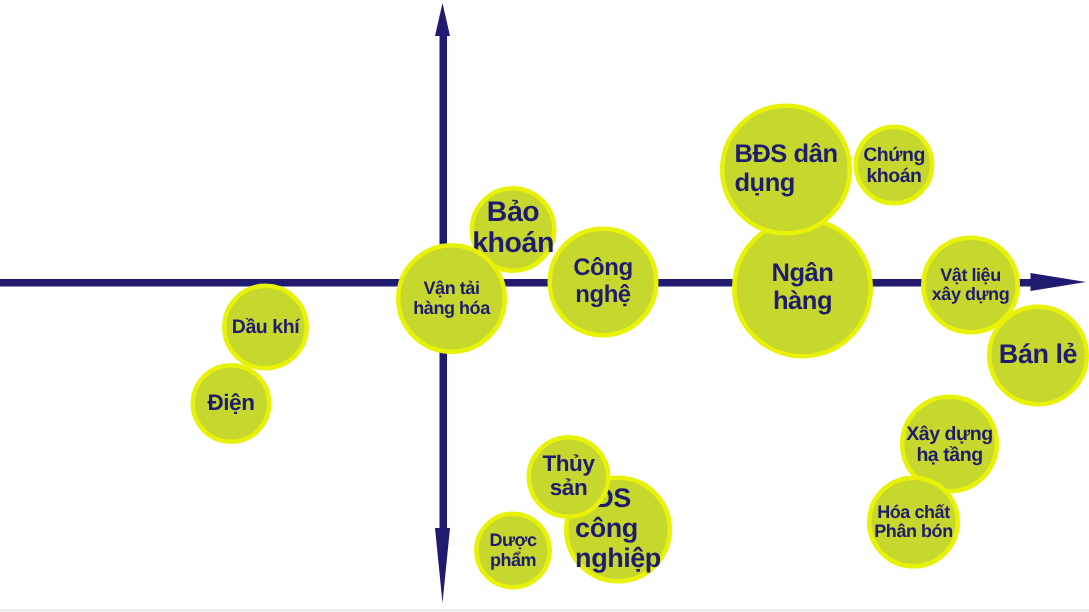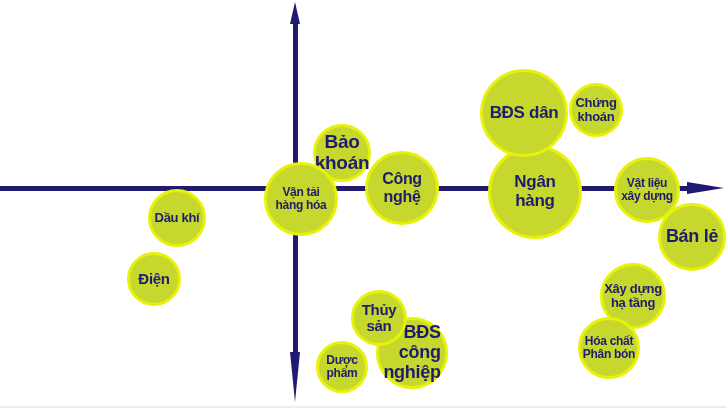--- a/index.html
+++ b/index.html
@@ -69,21 +69,21 @@
     background: var(--bubble-fill);
     border: 3px solid var(--bubble-ring);
     display: flex;
     align-items: center;
     justify-content: center;
     color: var(--text);
     font-weight: bold;
     letter-spacing: -0.3px;
   }
   .bubble-label { text-align: center; line-height: 1.1; }
-  .bubble-label.left { text-align: right; }
+  .bubble-label.left { text-align: left; }
   .ln { white-space: nowrap; }
 </style>
 </head>
 <body>
 
 <div id="chart-canvas">
   <div class="v-axis"></div>
   <div class="arrow-up"></div>
   <div class="arrow-down"></div>
   <div class="h-axis"></div>
@@ -108,20 +108,21 @@
       </div>
       <div class="bubble" style="left: 488px; top: 145px; width: 94px; height: 94px; font-size: 17px;">
         <div class="bubble-label">
           <div class="ln">Ngân</div>
           <div class="ln">hàng</div>
         </div>
       </div>
       <div class="bubble" style="left: 480px; top: 69px; width: 88px; height: 88px; font-size: 17px;">
         <div class="bubble-label left">
           <div class="ln">BĐS dân</div>
+          <div class="ln">dụng</div>
         </div>
       </div>
       <div class="bubble" style="left: 569px; top: 83px; width: 54px; height: 54px; font-size: 13px; align-items: center;">
         <div class="bubble-label">
           <div class="ln">Chứng</div>
           <div class="ln">khoán</div>
         </div>
       </div>
       <div class="bubble" style="left: 313px; top: 124px; width: 58px; height: 58px; font-size: 19px;">
         <div class="bubble-label">
@@ -145,21 +146,21 @@
         <div class="bubble-label">
           <div class="ln">Vật liệu</div>
           <div class="ln">xây dựng</div>
         </div>
       </div>
       <div class="bubble" style="left: 148px; top: 189px; width: 58px; height: 58px; font-size: 13px; justify-content: center;">
         <div class="bubble-label">
           <div class="ln">Dầu khí</div>
         </div>
       </div>
-      <div class="bubble" style="left: 127px; top: 252px; width: 54px; height: 54px; font-size: 15px; align-items: center;">
+      <div class="bubble" style="left: 127px; top: 242px; width: 54px; height: 54px; font-size: 15px; align-items: center;">
         <div class="bubble-label">
           <div class="ln">Điện</div>
         </div>
       </div>
       <div class="bubble" style="left: 376px; top: 317px; width: 72px; height: 72px; font-size: 18px;">
         <div class="bubble-label left">
           <div class="ln">BĐS</div>
           <div class="ln">công</div>
           <div class="ln">nghiệp</div>
         </div>

